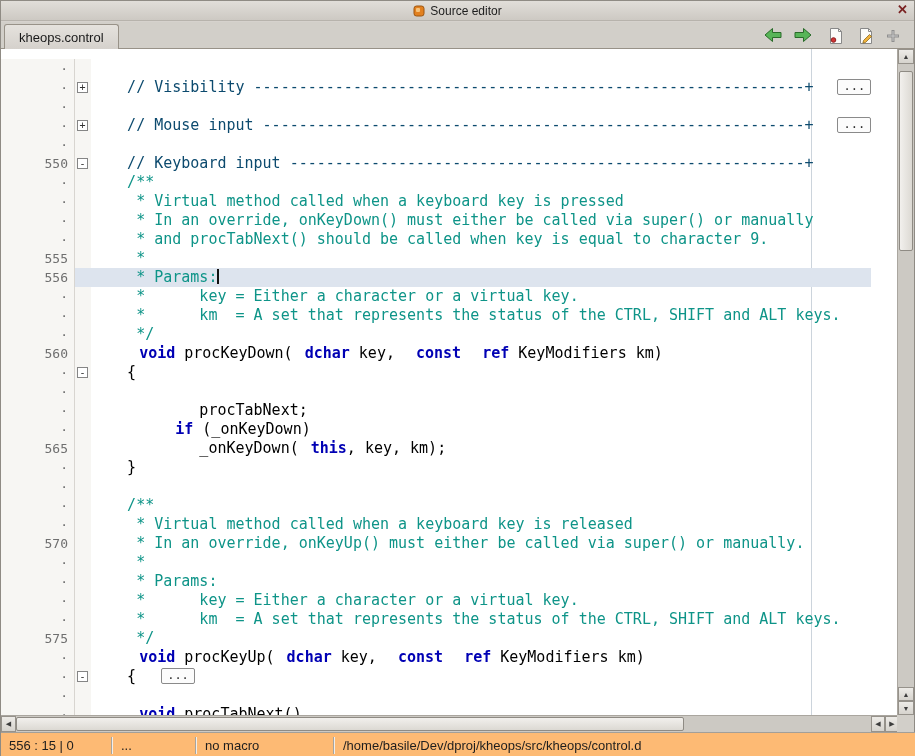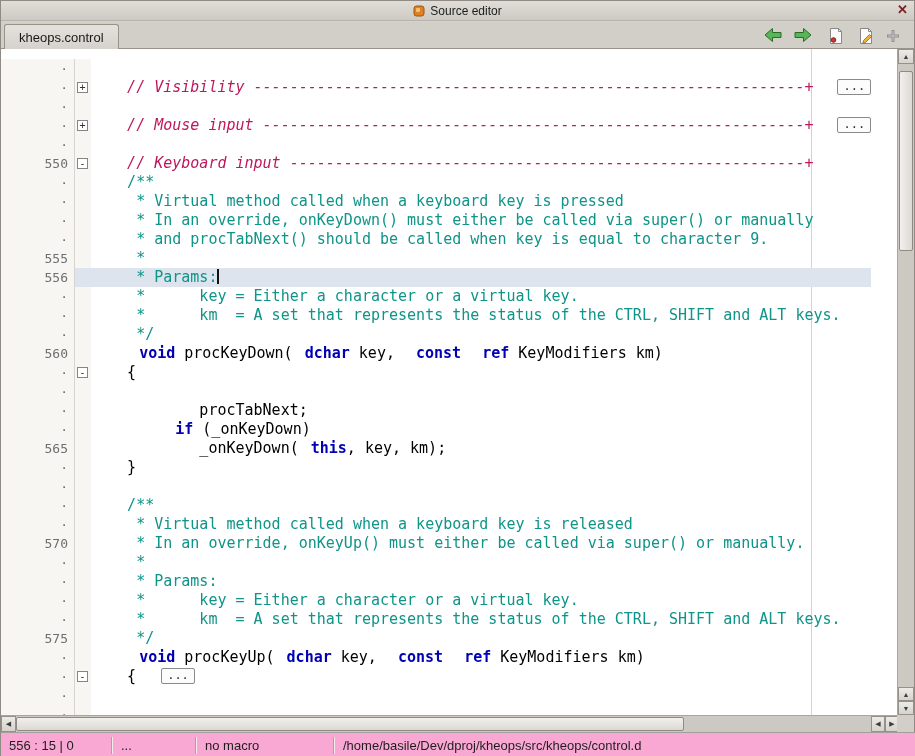--- a/index.html
+++ b/index.html
@@ -53,21 +53,21 @@
     flex: none; width: 74px; text-align: right; padding-right: 6px;
     font-family: "DejaVu Sans Mono", monospace; font-size: 13px; color: #6f6f6f;
     background: #f7f6f3; border-right: 1px solid #d8d5d0;
   }
   .gfold { flex: none; width: 16px; position: relative; background: #f7f6f3; }
   .text {
     flex: 1; white-space: pre; position: relative;
     font-family: "DejaVu Sans Mono", monospace; font-size: 15px; color: #000;
   }
   .row.current .text, .row.current .gfold { background: #dde4ee; }
-  .seg-c { color: #be185d; font-style: italic; }
+  .seg-c { color: #0c4a6e; }
   .seg-d { color: #0e9488; }
   .seg-k { color: #0000b4; font-weight: bold; margin-left: 12px; }
   .seg-r { color: #c00000; }
   .seg-p { color: #000000; }
   .fold-box {
     position: absolute; left: 2px; top: 4px; width: 11px; height: 11px;
     border: 1px solid #858585; background: #ffffff;
     font: 10px/9px "DejaVu Sans Mono", monospace; text-align: center; color: #333;
   }
   .ellipsis-box {
@@ -90,21 +90,21 @@
   .hscroll .stepper { top: 0; width: 15px; height: 16px; }
   .st-top { top: 0; } .st-b1 { bottom: 14px; height: 14px !important; } .st-b2 { bottom: 0; height: 14px !important; }
   .st-left { left: 0; } .st-r1 { right: 14px; width: 14px !important; } .st-r2 { right: 0; width: 14px !important; }
   .vthumb { position: absolute; left: 1px; top: 22px; width: 14px; height: 180px; background: linear-gradient(90deg, #f2f0ed, #dcd9d3); border: 1px solid #8f8b84; border-radius: 2px; }
   .hthumb { position: absolute; top: 1px; left: 15px; width: 668px; height: 14px; background: linear-gradient(#f2f0ed, #dcd9d3); border: 1px solid #8f8b84; border-radius: 2px; }
   .corner { position: absolute; right: 0; top: 714px; width: 17px; height: 17px; background: #d2cfc9; }
 
   
   .statusbar {
     position: absolute; left: 0; top: 731px; width: 915px; height: 25px;
-    background: #f9a8d4; border-top: 1px solid #a39f98;
+    background: #fdba74; border-top: 1px solid #a39f98;
     display: flex; align-items: center; font-size: 13px; color: #1e1e1e;
   }
   .sb-panel { padding: 0 8px; height: 100%; display: flex; align-items: center; overflow: hidden; }
   .sb-p1 { width: 110px; } .sb-p2 { width: 82px; } .sb-p3 { width: 136px; } .sb-p4 { flex: 1; }
   .sb-sep { flex: none; width: 2px; height: 17px; border-left: 1px solid #a8a49d; border-right: 1px solid #f0eeea; }
 </style>
 </head>
 <body>
 
 <div class="window">
@@ -334,20 +334,21 @@
           <div class="text"><span class="seg-p">    {</span><span class="ellipsis-box inline">...</span></div>
         </div>
         <div class="row">
           <div class="gnum">·</div>
           <div class="gfold"></div>
           <div class="text"></div>
         </div>
         <div class="row">
           <div class="gnum">·</div>
           <div class="gfold"></div>
+          <div class="text"><span class="seg-p">    </span><span class="seg-k">void</span><span class="seg-p"> procTabNext()</span></div>
         </div>
       </div>
   </div>
 
   <div class="vscroll">
     <div class="stepper st-top">▲</div>
     <div class="vthumb"></div>
     <div class="stepper st-b1">▲</div>
     <div class="stepper st-b2">▼</div>
   </div>

